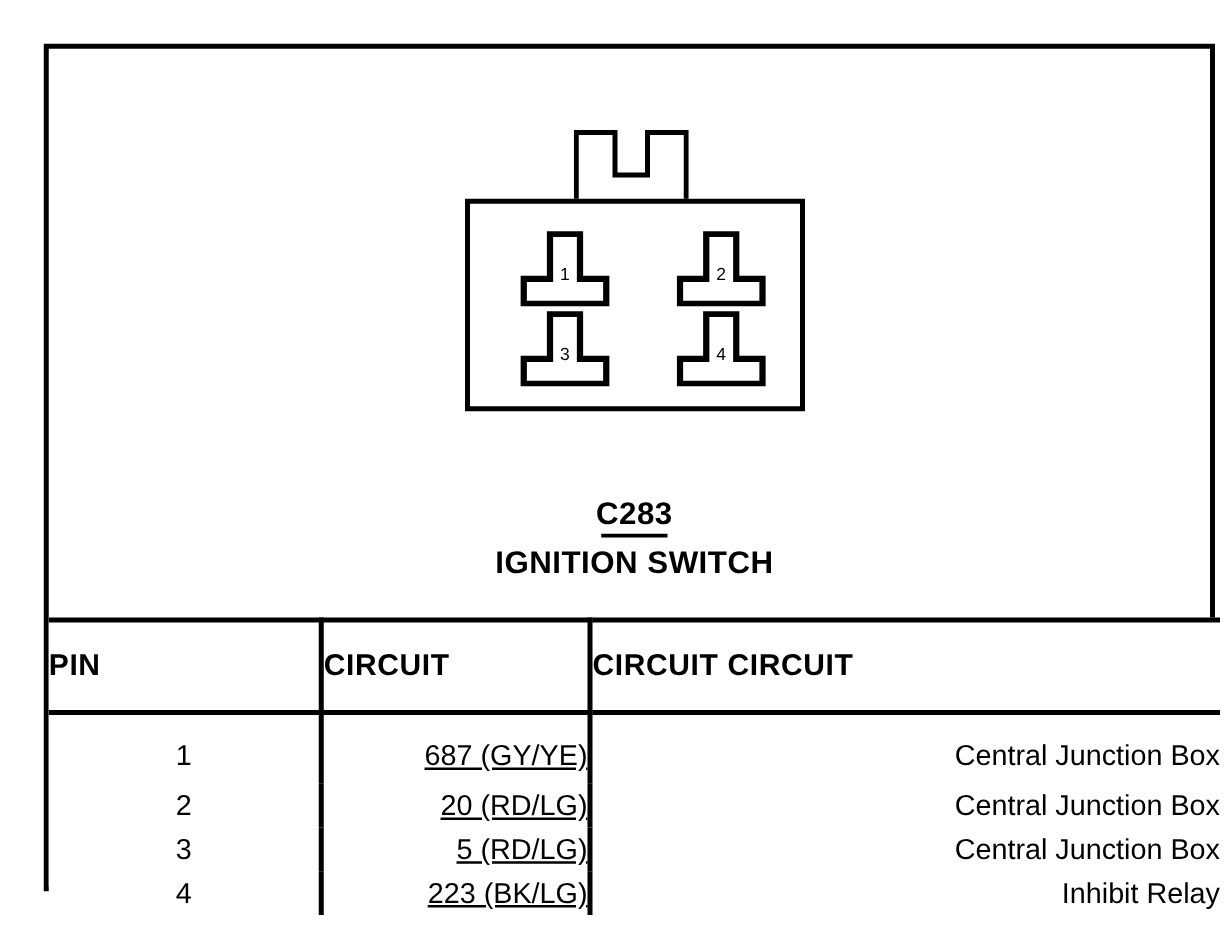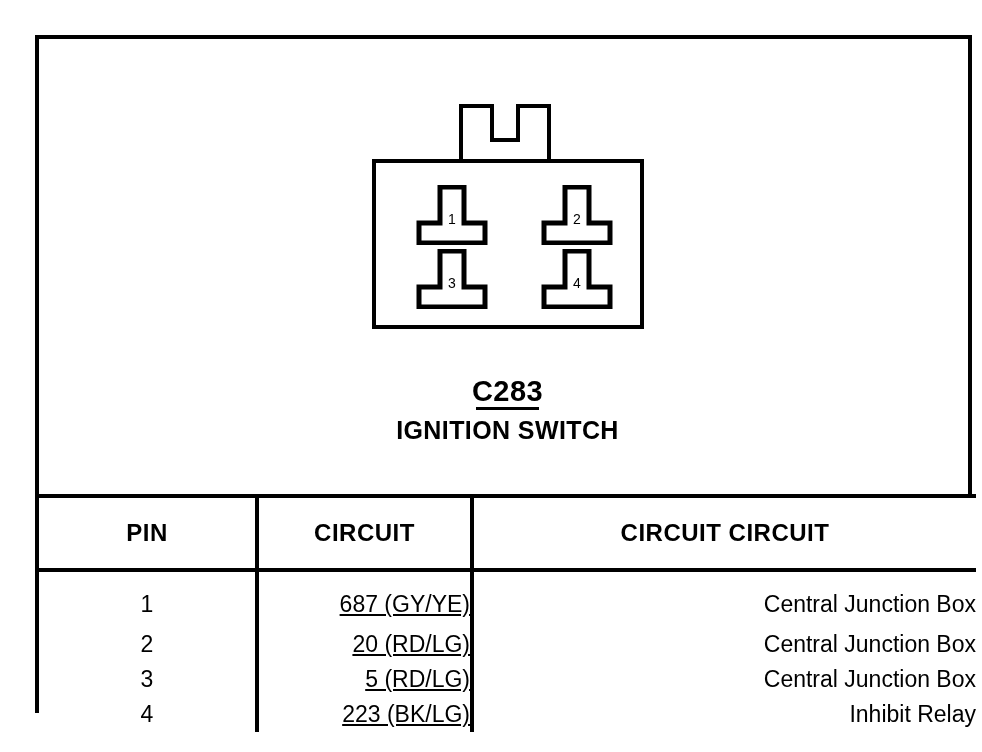--- a/index.html
+++ b/index.html
@@ -91,24 +91,25 @@
     text-align: center;
   }
   #connector-id-wrap {
     display: inline-block;
     position: relative;
     padding-bottom: 2px;
   }
   #connector-id {
     display: block;
     font-family: "Liberation Sans", sans-serif;
-    font-size: 29px;
+    font-size: 25px;
     font-weight: bold;
     letter-spacing: 0.4px;
     line-height: 28px;
+    margin-top: 20px;
   }
   #connector-id-underline {
     position: absolute;
     left: 4px;
     right: 4px;
     bottom: -3px;
     height: 3px;
     background: #000;
   }
   #connector-name {
@@ -138,21 +139,21 @@
   #pinout-table thead th {
     border-top: 4px solid #000;
     border-bottom: 4px solid #000;
     border-right: 4px solid #000;
     padding: 0;
     height: 70px;
     font-family: "Liberation Sans", sans-serif;
     font-size: 24px;
     font-weight: bold;
     letter-spacing: 0.5px;
-    text-align: center;
+    text-align: left;
     vertical-align: middle;
   }
   #pinout-table thead th.th-function {
     border-right: none;
   }
 
   #pinout-table tbody td {
     border-right: 4px solid #000;
     padding: 0;
     height: 35px;

